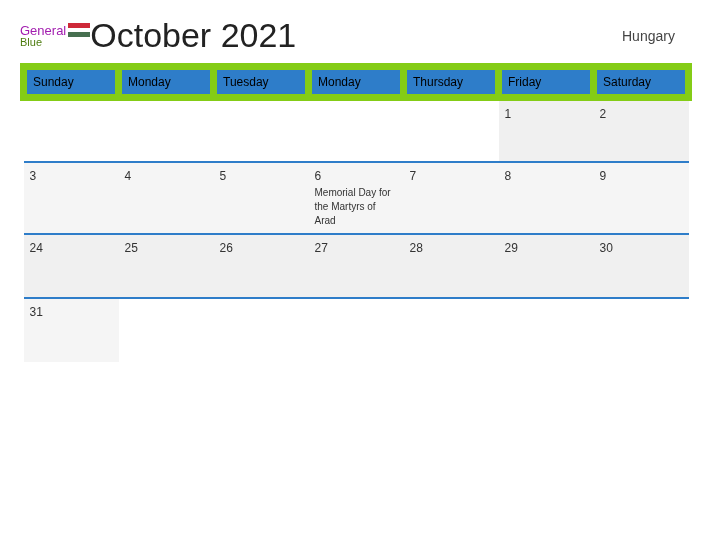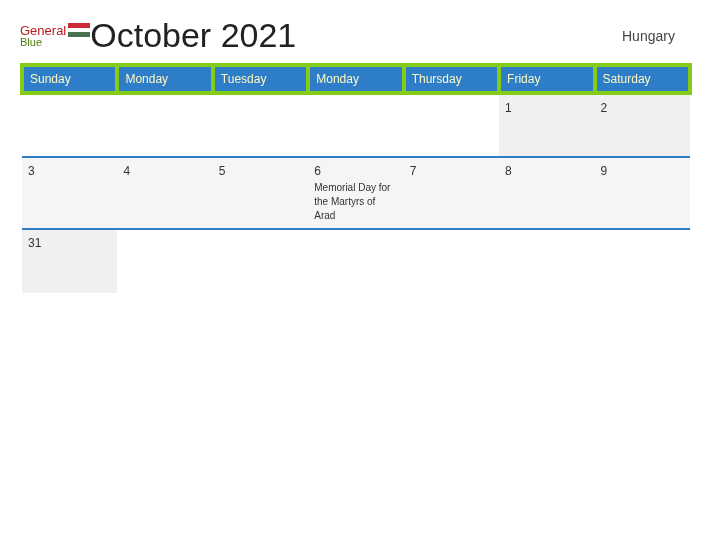--- a/index.html
+++ b/index.html
@@ -23,21 +23,21 @@
       margin-bottom: 8px;
     }
     .logo {
       display: flex;
       flex-direction: column;
       align-items: flex-start;
       line-height: 1;
     }
     .logo-general {
       font-size: 13px;
-      color: #b91c1c;
+      color: #a21caf;
       font-weight: normal;
     }
     .logo-blue {
       font-size: 11px;
       color: #4d7c0f;
       font-weight: normal;
     }
     .logo-flag {
       width: 22px;
       height: 14px;
@@ -62,26 +62,26 @@
       text-align: left;
       min-width: 70px;
     }
     .calendar {
       width: 100%;
       border-collapse: collapse;
       table-layout: fixed;
     }
     .calendar thead tr th {
       background: #2e7dc9;
-      color: #fef9c3;
+      color: #000000;
       font-size: 12px;
       font-weight: normal;
       padding: 5px 6px;
       text-align: left;
-      border: 4px solid #84cc16;
+      border: 7px solid #84cc16;
     }
     .calendar tbody tr {
       background: #f5f5f5;
     }
     .calendar tbody tr:nth-child(odd) {
       background: #f0f0f0;
     }
     .calendar tbody tr td {
       vertical-align: top;
       padding: 6px 6px 6px 6px;
@@ -175,20 +175,43 @@
           <td>
             <span class="day-num">7</span>
           </td>
           <td>
             <span class="day-num">8</span>
           </td>
           <td>
             <span class="day-num">9</span>
           </td>
         </tr>
+        <tr>
+          <td>
+            <span class="day-num">24</span>
+          </td>
+          <td>
+            <span class="day-num">25</span>
+          </td>
+          <td>
+            <span class="day-num">26</span>
+          </td>
+          <td>
+            <span class="day-num">27</span>
+          </td>
+          <td>
+            <span class="day-num">28</span>
+          </td>
+          <td>
+            <span class="day-num">29</span>
+          </td>
+          <td>
+            <span class="day-num">30</span>
+          </td>
+        </tr>
         <tr class="last-row">
           <td>
             <span class="day-num">31</span>
           </td>
           <td class="empty"></td>
           <td class="empty"></td>
           <td class="empty"></td>
           <td class="empty"></td>
           <td class="empty"></td>
           <td class="empty"></td>

